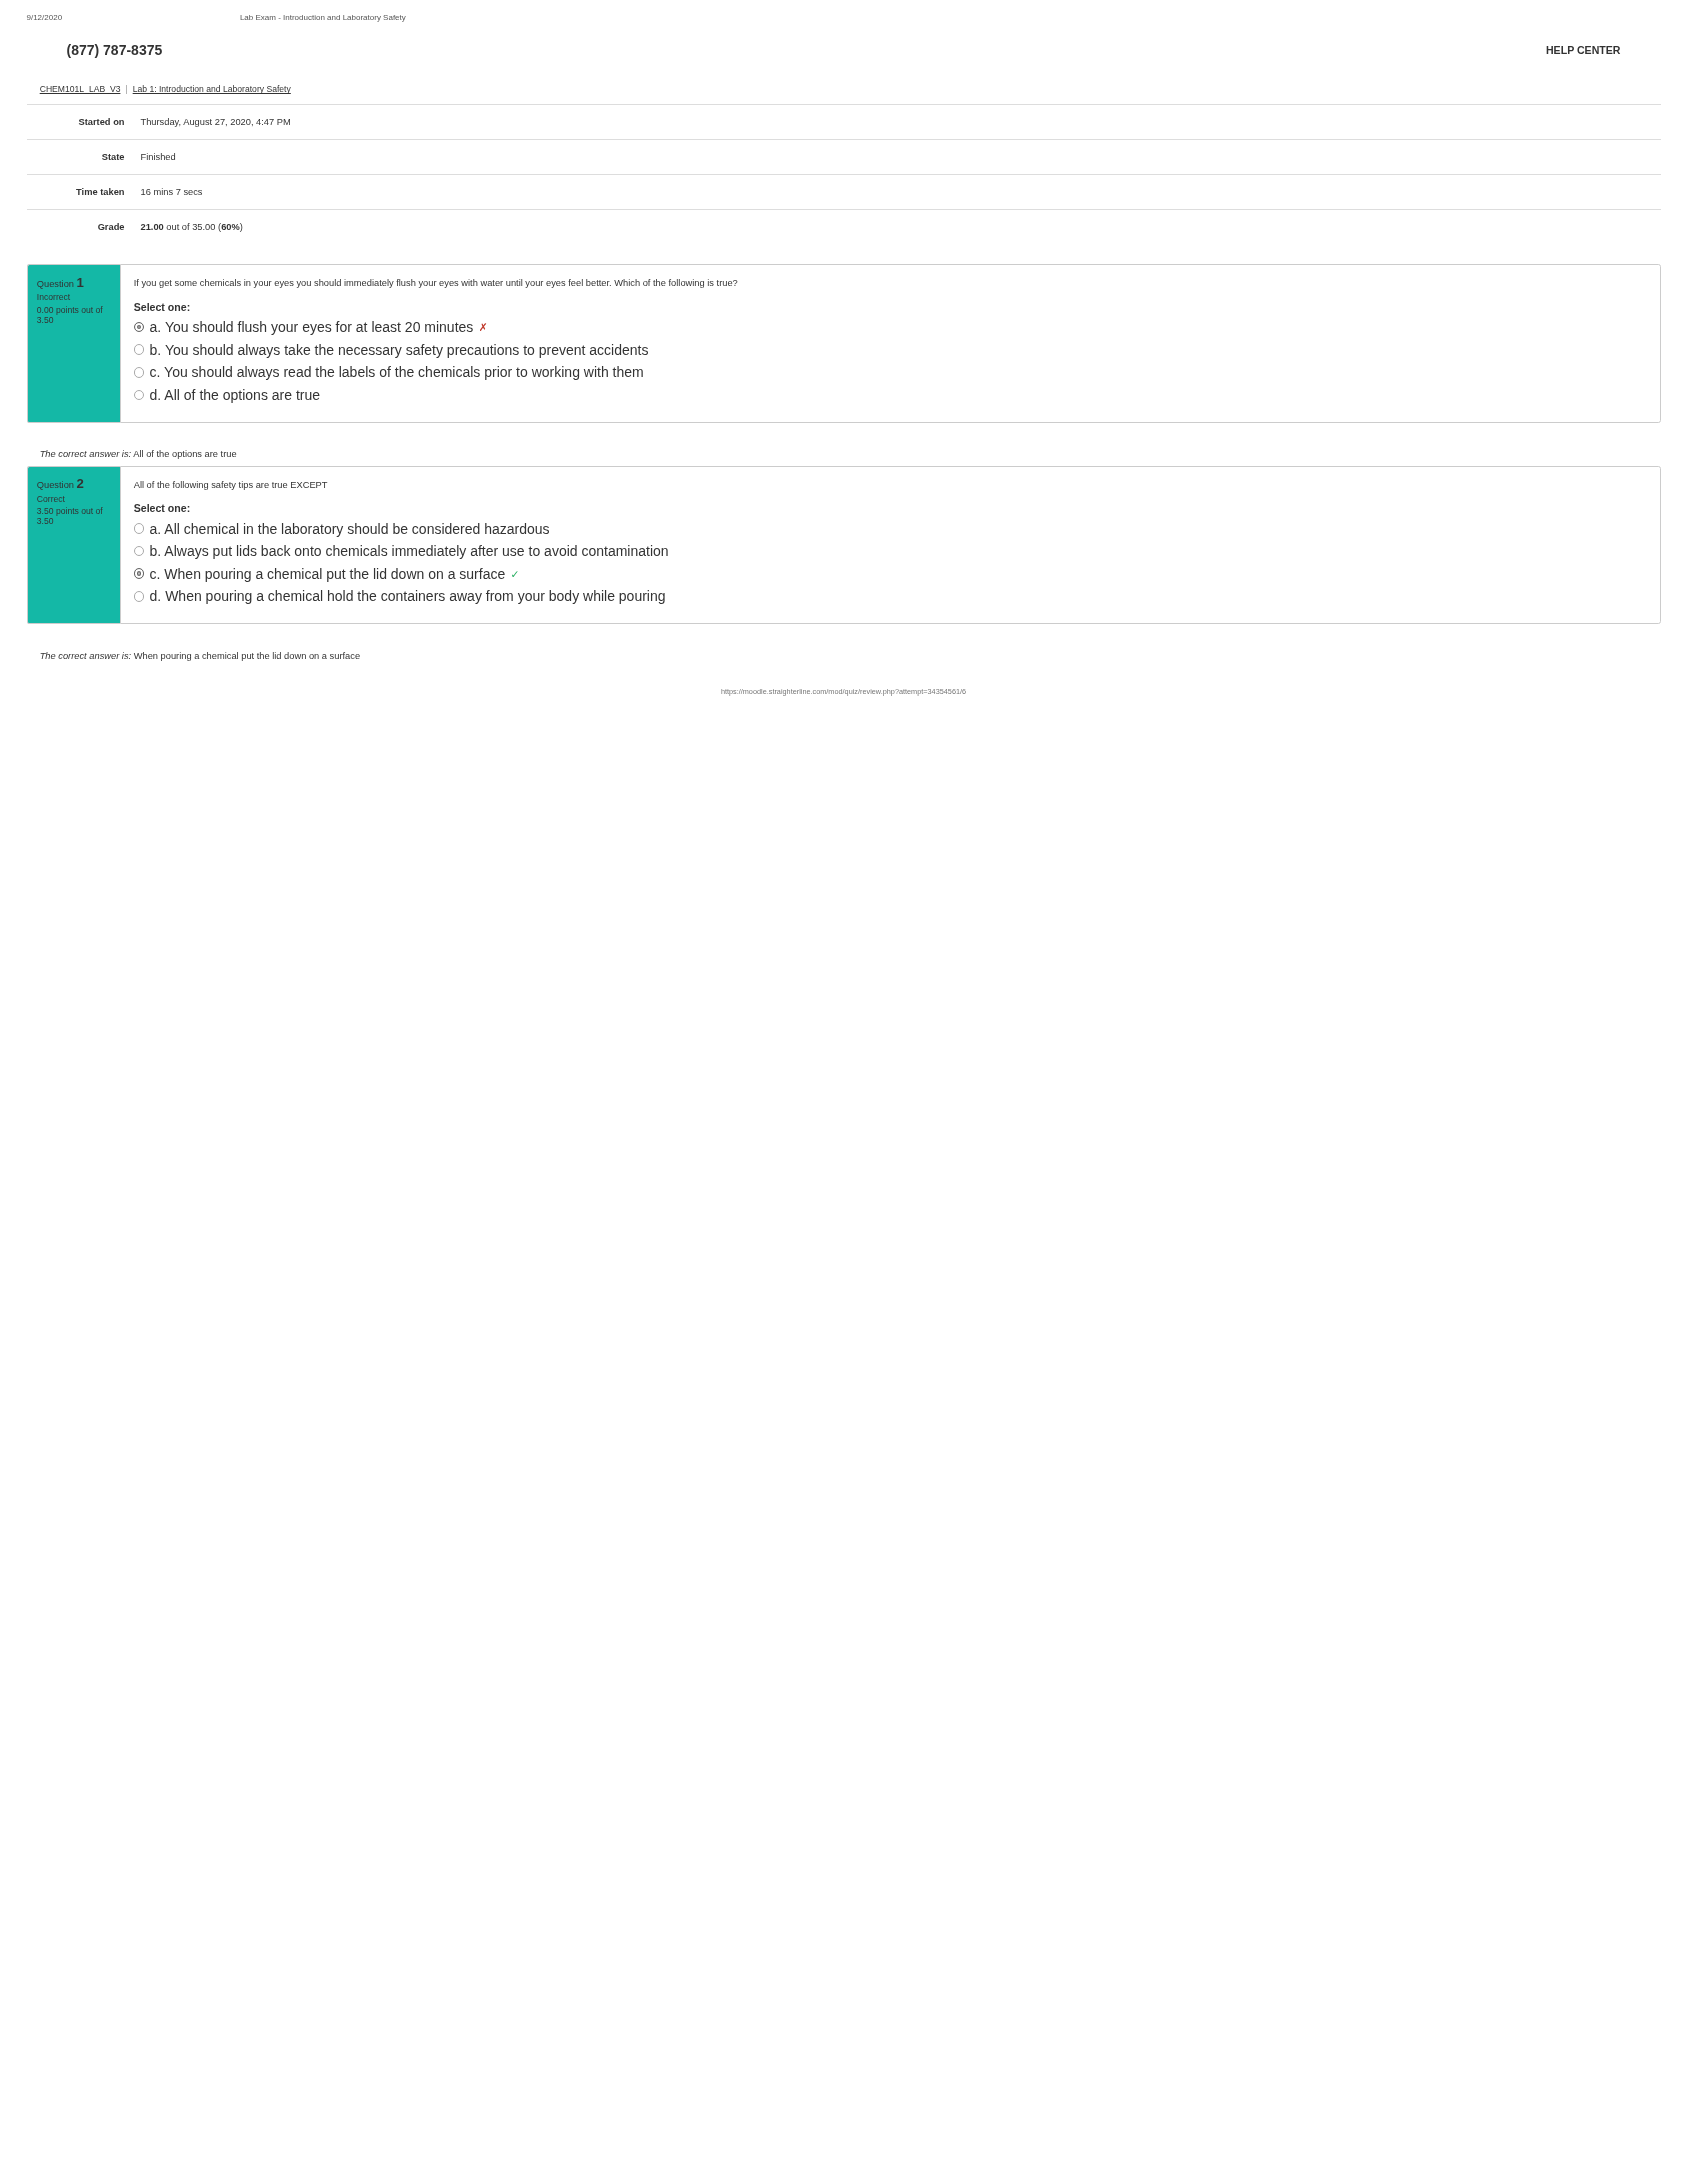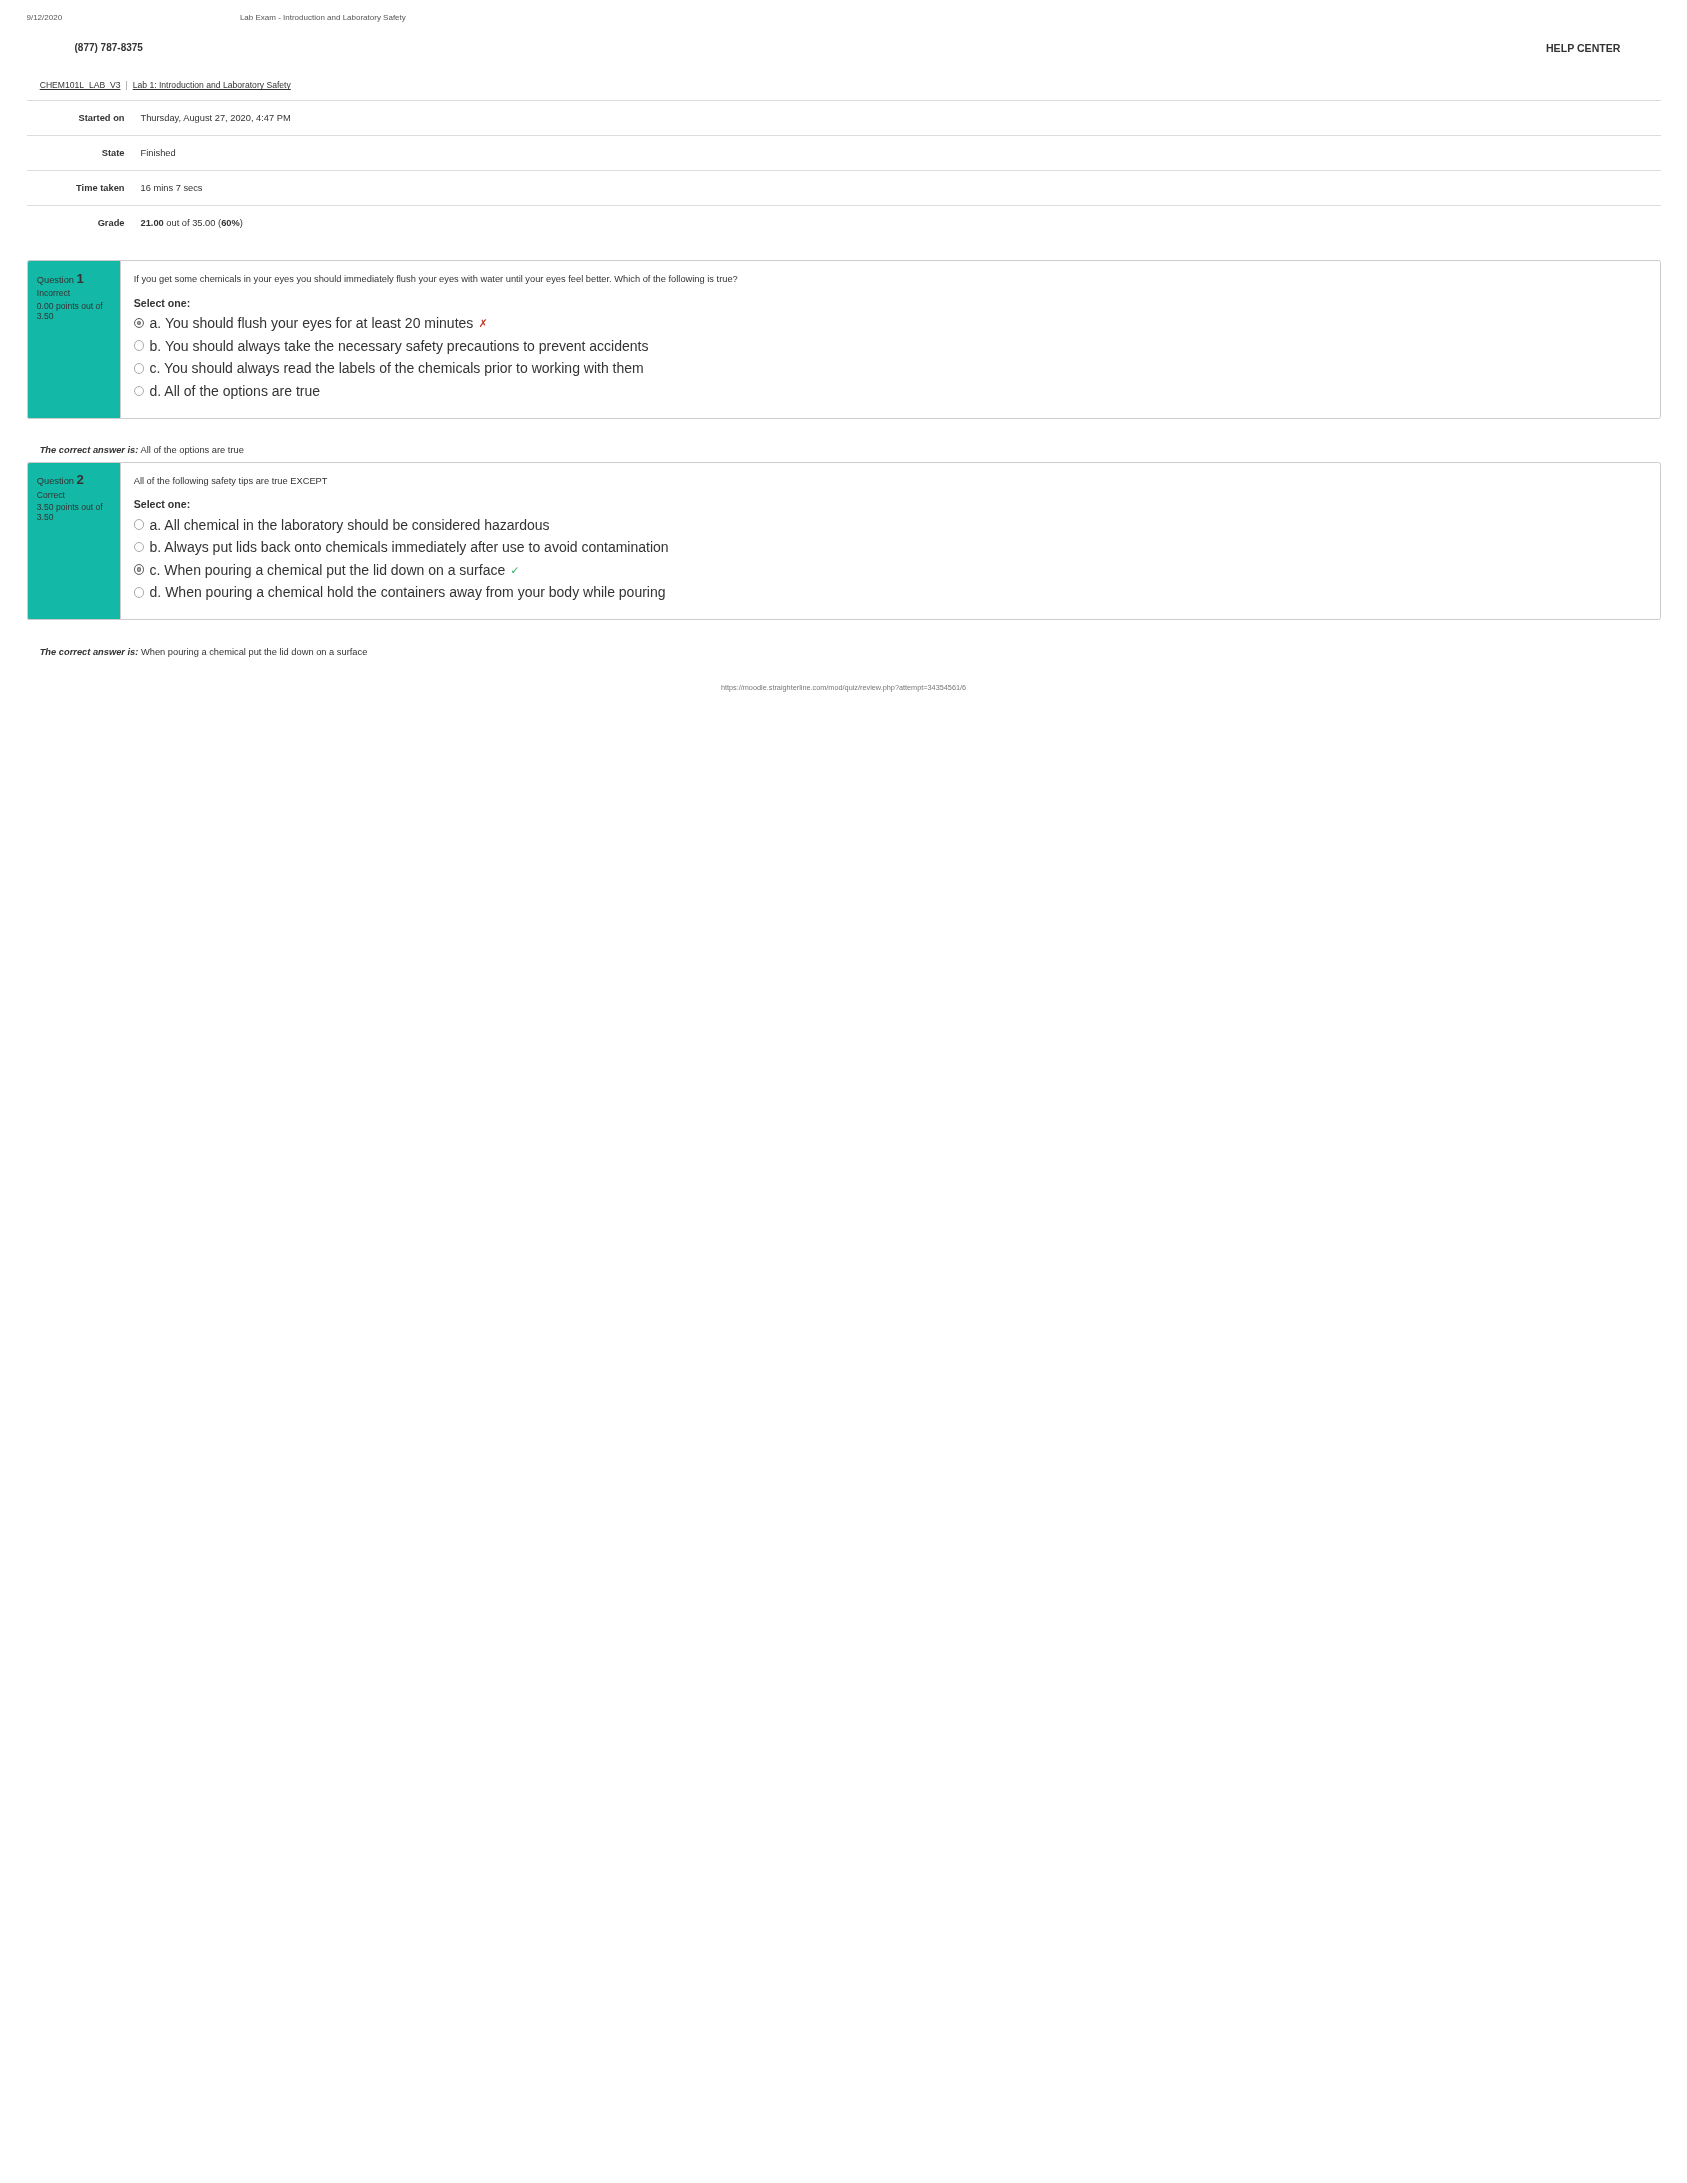--- a/index.html
+++ b/index.html
@@ -17,22 +17,21 @@
     }
     .top-bar {
       display: flex;
       justify-content: space-between;
       align-items: center;
       padding: 13.2px 40px;
       margin-bottom: 13.2px;
     }
     .phone-number {
       font-weight: bold;
-      font-size: 10px;
-      margin-left: 8px;
+      font-size: 14px;
     }
     .help-center {
       font-weight: bold;
       font-size: 10.6px;
     }
     .breadcrumb {
       display: flex;
       align-items: flex-end;
       gap: 5px;
       margin-bottom: 10px;
@@ -143,21 +142,21 @@
       color: #27ae60;
       font-size: 10.6px;
     }
     .correct-answer-line {
       font-size: 9.3px;
       margin-top: 6.6px;
       padding: 6.6px 13.2px;
       color: #333;
     }
     .correct-answer-line .label {
-      font-weight: bold;
+      font-weight: normal;
       font-style: italic;
       margin-top: 8px;
     }
     .footer {
       font-size: 7.3px;
       color: #777;
       margin-top: 20px;
       display: flex;
       justify-content: center;
     }

